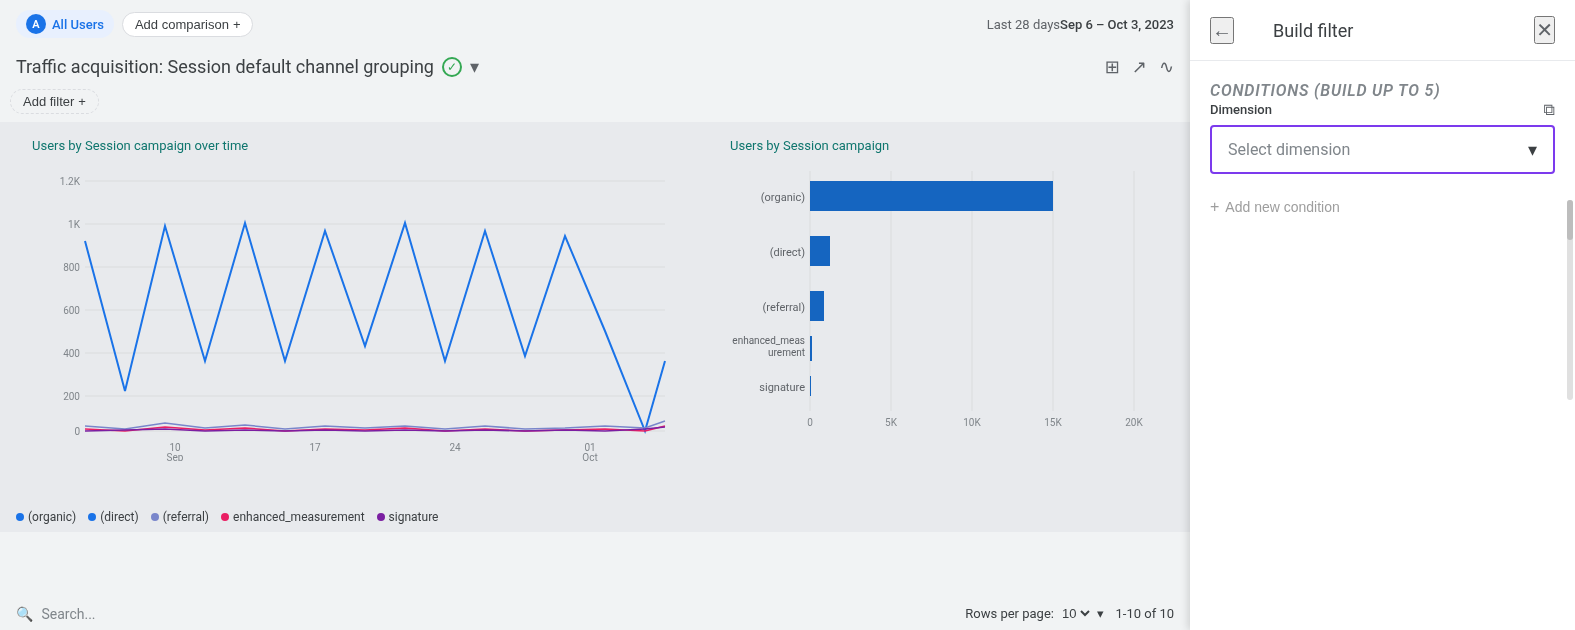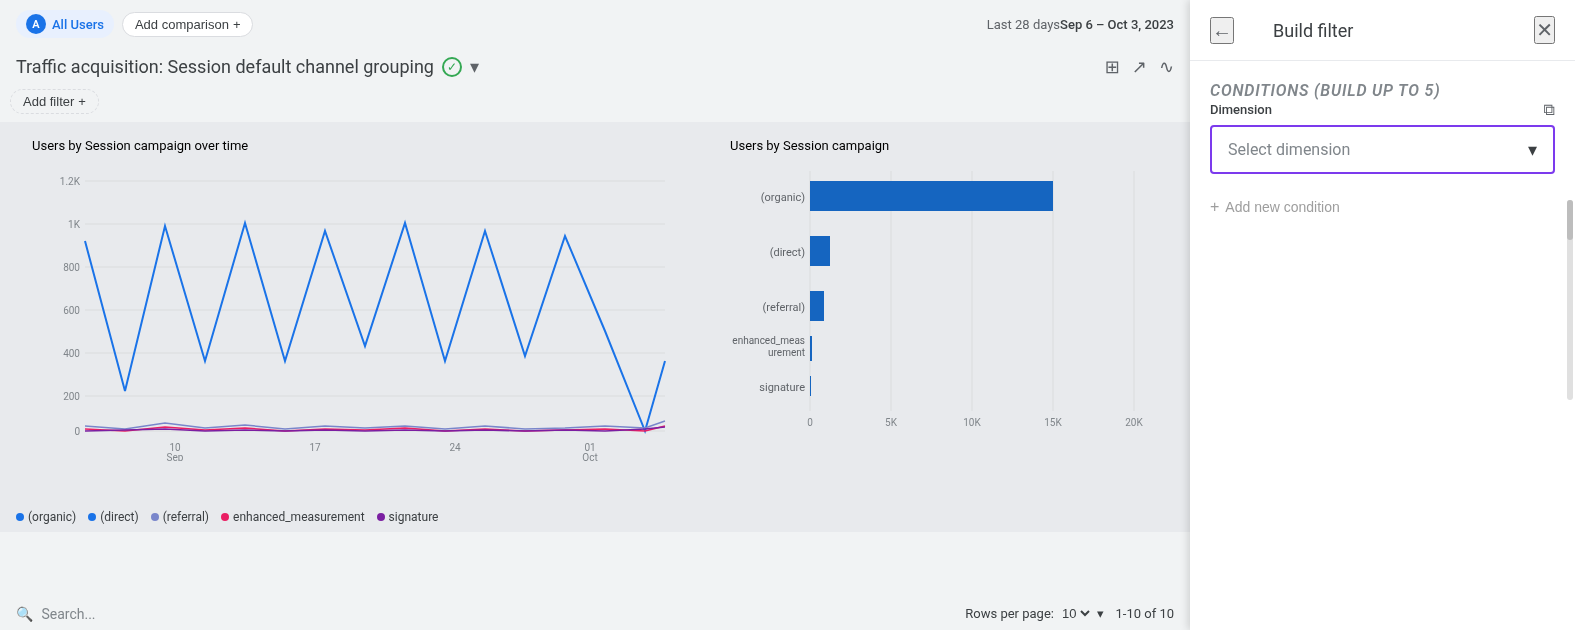--- a/index.html
+++ b/index.html
@@ -155,21 +155,21 @@
 
     .line-chart-container {
       flex: 1;
       background: #e8eaed;
       padding: 16px;
       position: relative;
     }
 
     .chart-subtitle {
       font-size: 13px;
-      color: #000000;
+      color: #0f766e;
       margin-bottom: 8px;
     }
 
     .line-chart-svg {
       width: 100%;
       height: 300px;
     }
 
     .bar-chart-container {
       width: 460px;

